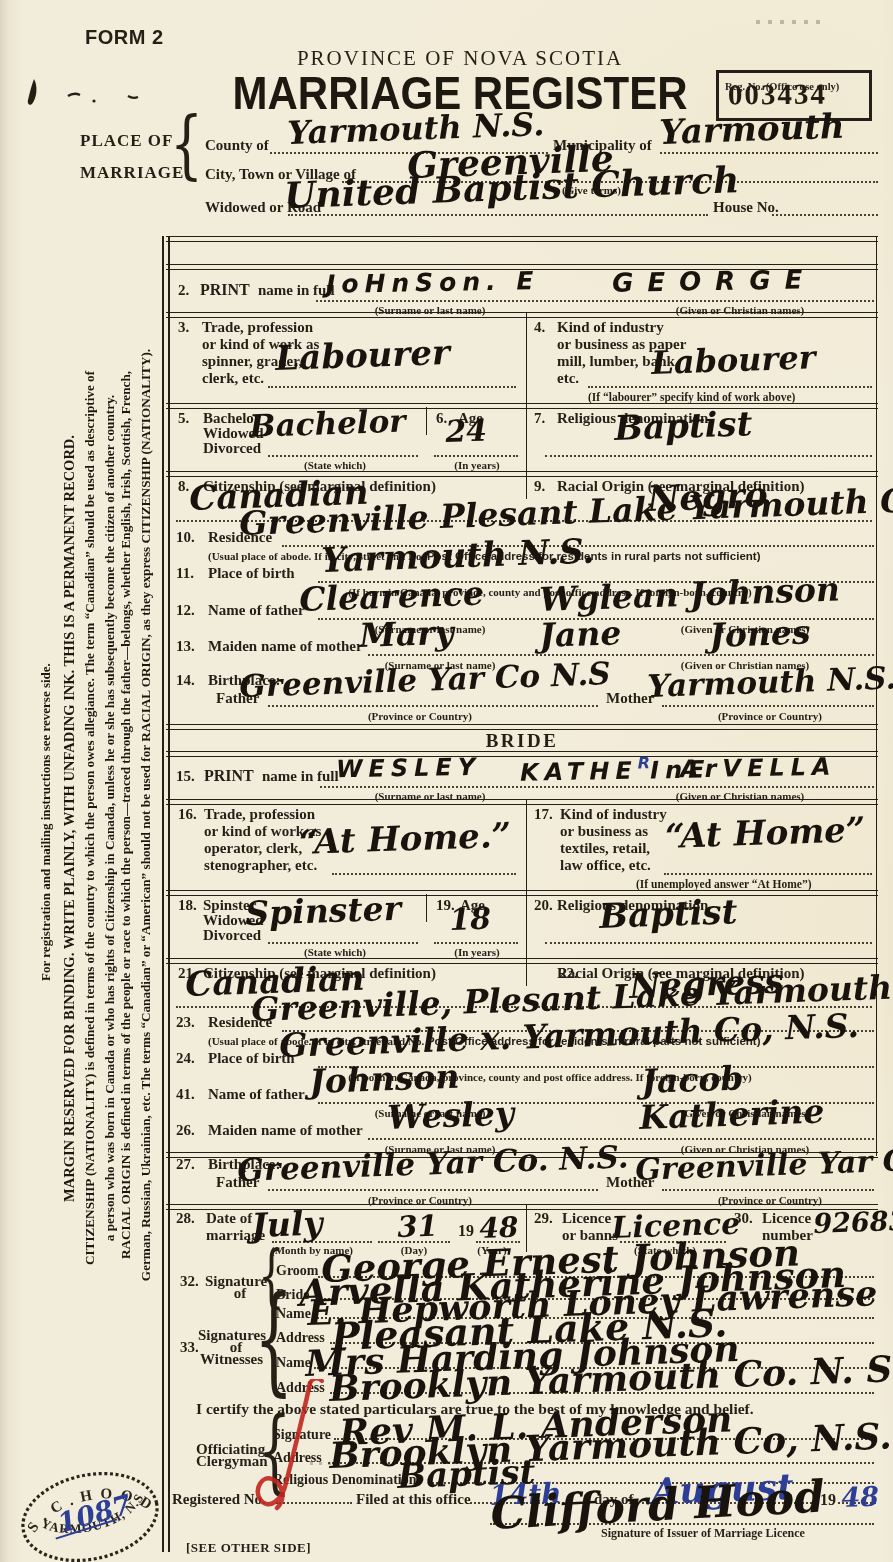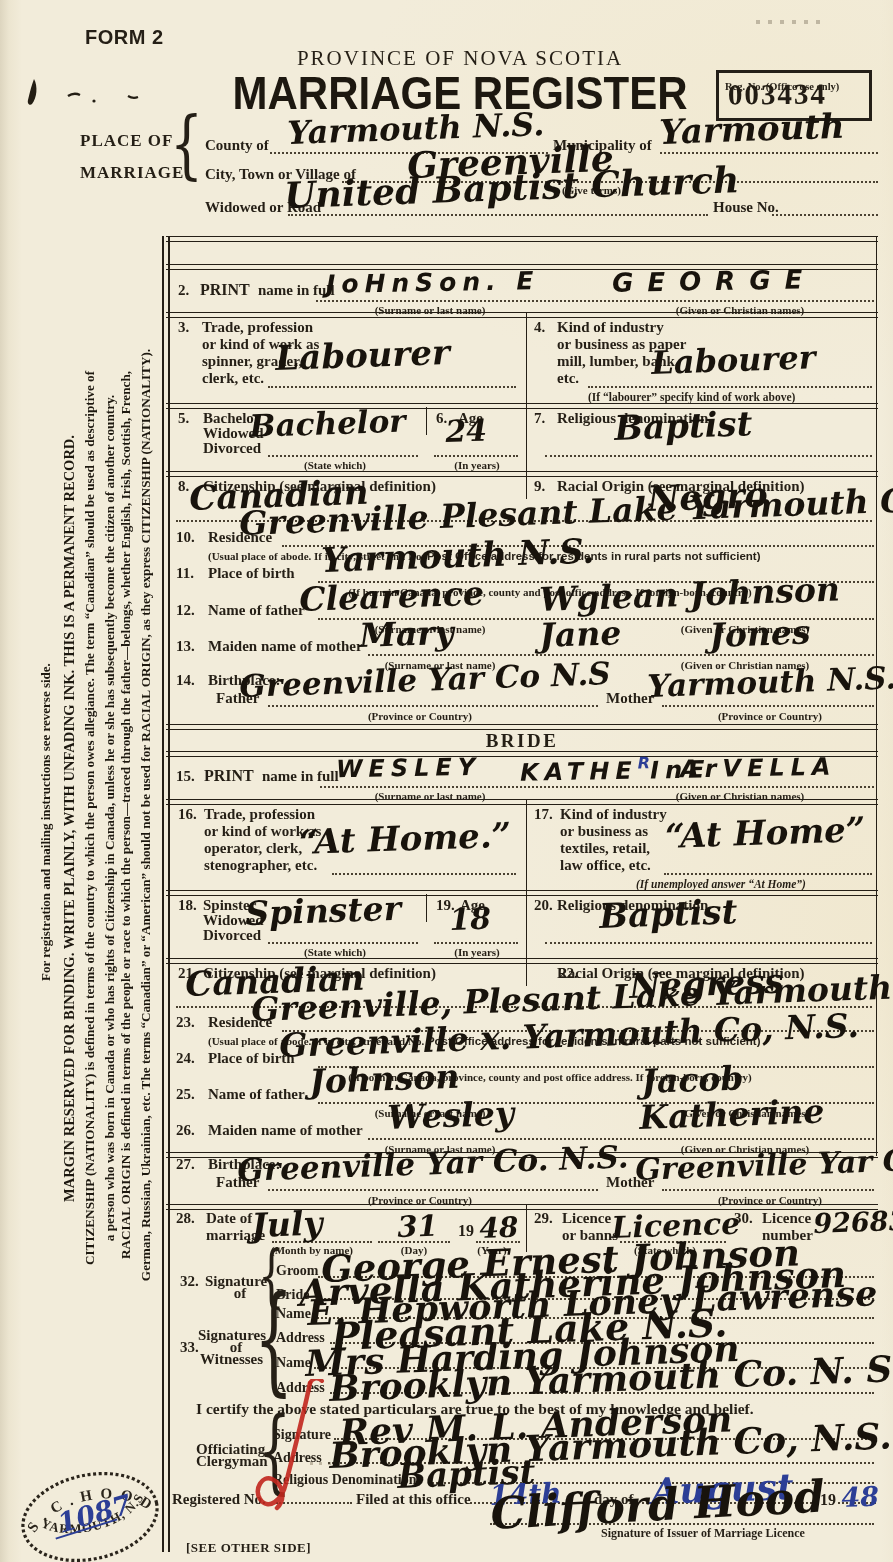--- a/index.html
+++ b/index.html
@@ -227,21 +227,21 @@
   <div class="lbl" style="left:204px;top:857px;">stenographer, etc.</div>
   <div class="dot" style="left:332px;top:873px;width:184px;"></div>
   <div class="hw" style="left:300px;top:822px;font-size:34px;">“At Home.”</div>
   <div class="lbl" style="left:534px;top:806px;">17.</div>
   <div class="lbl" style="left:560px;top:806px;">Kind of industry</div>
   <div class="lbl" style="left:560px;top:823px;">or  business  as</div>
   <div class="lbl" style="left:560px;top:840px;">textiles,   retail,</div>
   <div class="lbl" style="left:560px;top:857px;">law office, etc.</div>
   <div class="dot" style="left:664px;top:873px;width:208px;"></div>
   <div class="hw" style="left:666px;top:816px;font-size:34px;">“At  Home”</div>
-  <div class="cap" style="left:636px;top:878px;font-size:11.5px;font-style:italic;">(If unemployed answer “At Home”)</div>
+  <div class="cap" style="left:636px;top:878px;font-size:11.5px;">(If unemployed answer “At Home”)</div>
   <div class="dline" style="left:166px;top:890px;width:712px;"></div>
 
   <div class="vline" style="left:426px;top:894px;height:28px;"></div>
   <div class="lbl" style="left:178px;top:897px;">18.</div>
   <div class="lbl" style="left:203px;top:897px;">Spinster</div>
   <div class="lbl" style="left:203px;top:912px;">Widowed</div>
   <div class="lbl" style="left:203px;top:927px;">Divorced</div>
   <div class="dot" style="left:268px;top:942px;width:150px;"></div>
   <div class="hw" style="left:246px;top:894px;font-size:33px;">Spinster</div>
   <div class="cap ctr" style="left:260px;top:946px;width:150px;">(State which)</div>
@@ -275,21 +275,21 @@
     <span>(Usual place of abode.   If in city, street and No.</span>
     <span style="font-size:11.5px;font-family:'Liberation Sans',sans-serif;font-weight:700;">Post Office address for residents in rural parts not sufficient)</span>
   </div>
 
   <div class="lbl" style="left:176px;top:1050px;">24.</div>
   <div class="lbl" style="left:208px;top:1050px;">Place of birth</div>
   <div class="dot" style="left:318px;top:1066px;width:556px;"></div>
   <div class="hw" style="left:280px;top:1026px;font-size:33px;">Greenville  x.    Yarmouth Co,   N.S.</div>
   <div class="cap ctr" style="left:250px;top:1071px;width:600px;">(If born in Canada, province, county and post office address.   If foreign-born, country)</div>
 
-  <div class="lbl" style="left:176px;top:1086px;">25.</div>
+  <div class="lbl" style="left:176px;top:1086px;">41.</div>
   <div class="lbl" style="left:208px;top:1086px;">Name of father</div>
   <div class="dot" style="left:318px;top:1102px;width:556px;"></div>
   <div class="hw" style="left:310px;top:1062px;font-size:33px;">Johnson</div>
   <div class="hw" style="left:642px;top:1062px;font-size:33px;">Jacob</div>
   <div class="cap ctr" style="left:330px;top:1107px;width:200px;">(Surname or last name)</div>
   <div class="cap ctr" style="left:630px;top:1107px;width:230px;">(Given or Christian names)</div>
 
   <div class="lbl" style="left:176px;top:1122px;">26.</div>
   <div class="lbl" style="left:208px;top:1122px;">Maiden name of mother</div>
   <div class="dot" style="left:368px;top:1138px;width:506px;"></div>

